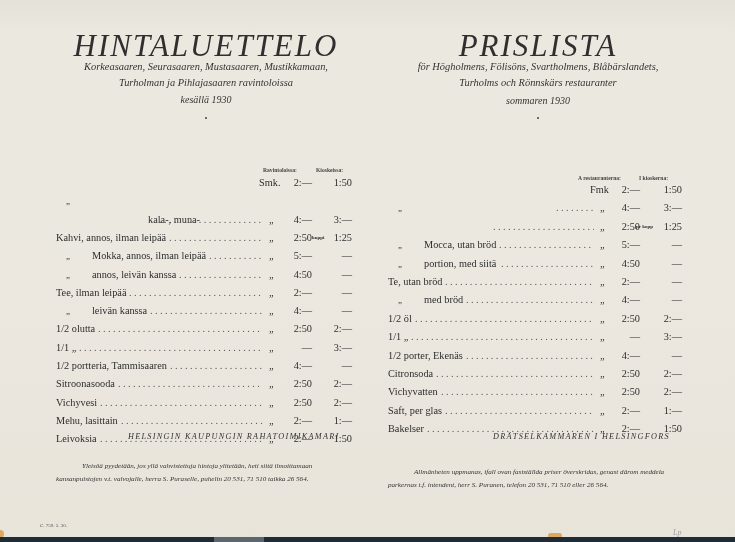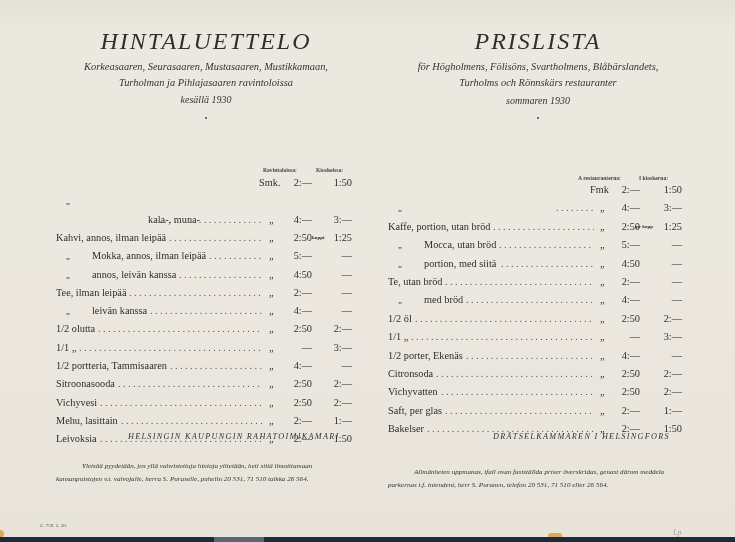--- a/index.html
+++ b/index.html
@@ -21,21 +21,21 @@
     position: absolute; left: 214px; top: 0; width: 50px; height: 5px; background: #5b6671;
   }
   .stain { position: absolute; background: #d99a3e; border-radius: 50%; opacity: .8; }
 
   .col { position: absolute; top: 0; }
   .col.left  { left: 56px; width: 300px; }
   .col.right { left: 388px; width: 300px; }
 
   .title {
     position: absolute; text-align: center; font-style: italic;
-    font-size: 24px; letter-spacing: 2px; color: #2f2f2f;
+    font-size: 31px; letter-spacing: 2px; color: #2f2f2f;
   }
   .subtitle {
     position: absolute; text-align: center; font-style: italic;
     font-size: 10.4px; line-height: 16px; color: #333;
   }
   .year { position: absolute; text-align: center; font-style: italic; font-size: 10px; color: #333; }
   .dot { position: absolute; width: 2px; height: 2px; background: #444; border-radius: 50%; }
 
   .colhead {
     position: absolute; font-size: 5.6px; font-weight: bold; color: #444; white-space: nowrap;
@@ -207,21 +207,20 @@
           <span class="p2" style="left: 266px; width: 28px;">1:50</span>
         </div>
         <div class="row" style="top: 18.4px; width: 300px;">
           <span class="ditto" style="left: 10px;">„</span>
           <span class="leader" style="left: 168px; width: 38px;">........</span>
           <span class="unit" style="left: 212px;">„</span>
           <span class="p1" style="left: 224px; width: 28px;">4:—</span>
           <span class="p2" style="left: 266px; width: 28px;">3:—</span>
         </div>
         <div class="row" style="top: 36.8px; width: 300px;">
-          <span class="label" style="left: 0px;">Kaffe, portion, utan bröd</span>
           <span class="leader" style="left: 105px; width: 101px;">.....................</span>
           <span class="unit" style="left: 212px;">„</span>
           <span class="p1" style="left: 224px; width: 28px;">2:50</span>
           <span class="note" style="left: 248px;">pr kopp</span>
           <span class="p2" style="left: 266px; width: 28px;">1:25</span>
         </div>
         <div class="row" style="top: 55.2px; width: 300px;">
           <span class="ditto" style="left: 10px;">„</span>
           <span class="label" style="left: 36px;">Mocca, utan bröd</span>
           <span class="leader" style="left: 111px; width: 95px;">...................</span>

